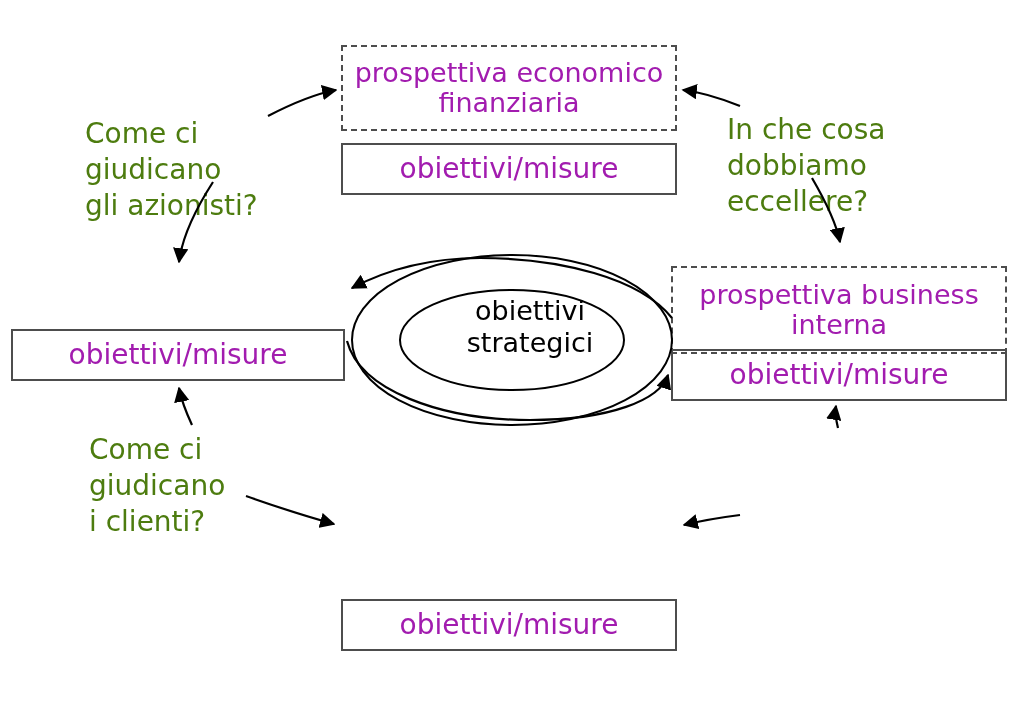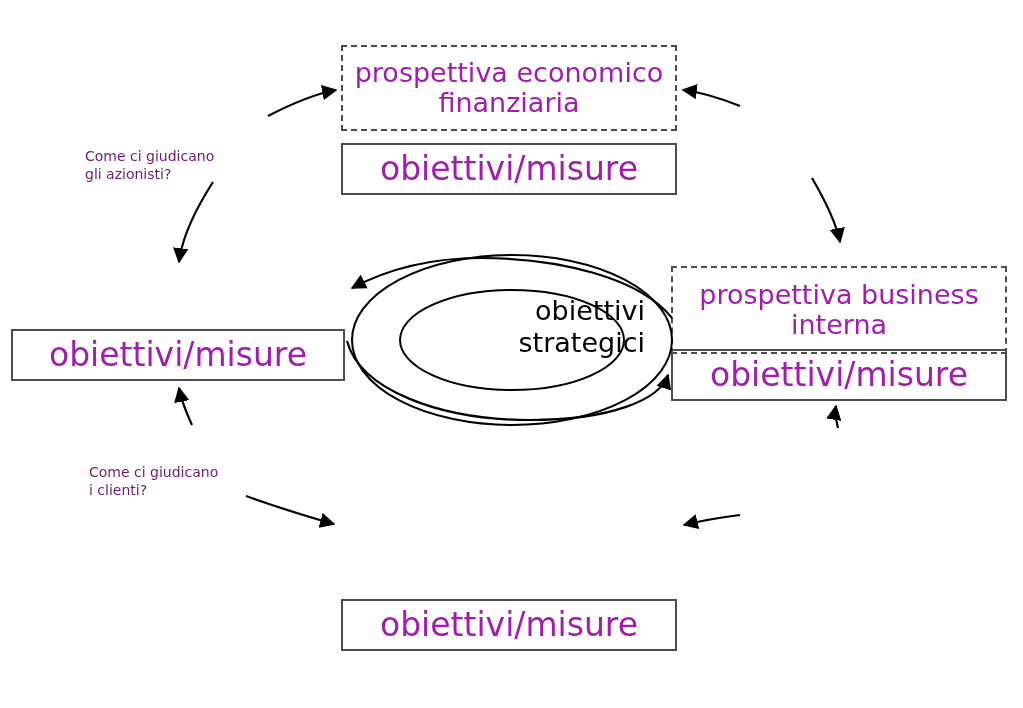--- a/index.html
+++ b/index.html
@@ -24,29 +24,28 @@
     text-align: center;
     color: #a21caf;
     line-height: 1.12;
   }
   .persp {
     border: 2px dashed #4d4d4d;
     font-size: 27px;
   }
   .measures {
     border: 2px solid #4d4d4d;
-    font-size: 33px;
+    font-size: 28px;
   }
   .question {
     position: absolute;
-    color: #701a75;
-    font-size: 14px;
+    color: #4d7c0f;
+    font-size: 28px;
     line-height: 1.28;
     white-space: pre-line;
-    margin-top: 32px;
   }
   .q-left { text-align: left; }
   .center-label {
     position: absolute;
     text-align: center;
     font-size: 27px;
     line-height: 1.2;
     color: #000000;
     white-space: pre-line;
   }
@@ -76,26 +75,28 @@
 interna</div>
 
   <div class="node measures" style="left:671px; top:349px; width:336px; height:52px;">obiettivi/misure</div>
 
 
   <div class="node measures" style="left:341px; top:599px; width:336px; height:52px;">obiettivi/misure</div>
 
   <div class="question q-left" style="left:85px; top:116px; width:240px;">Come ci giudicano
 gli azionisti?</div>
 
+  <div class="question q-left" style="left:727px; top:112px; width:280px;">In che cosa dobbiamo
+eccellere?</div>
 
   <div class="question q-left" style="left:89px; top:432px; width:240px;">Come ci giudicano
 i clienti?</div>
 
 
-  <div class="center-label" style="left:415px; top:295px; width:230px;text-align:right;">obiettivi
+  <div class="center-label" style="left:415px; top:295px; width:230px;">obiettivi
 strategici</div>
 
   <svg class="overlay" viewBox="0 0 1023 708">
     <defs>
       <marker id="ah" viewBox="0 0 10 10" refX="9" refY="5" markerWidth="7" markerHeight="7" orient="auto-start-reverse">
         <path d="M 0 0 L 10 5 L 0 10 z" fill="#000000"></path>
       </marker>
     </defs>
 
     <ellipse cx="512" cy="340" rx="160" ry="85" fill="none" stroke="#000000" stroke-width="2"></ellipse>

